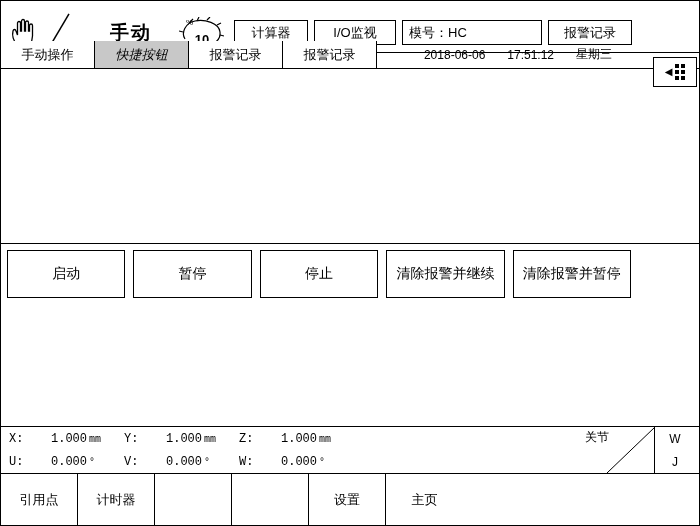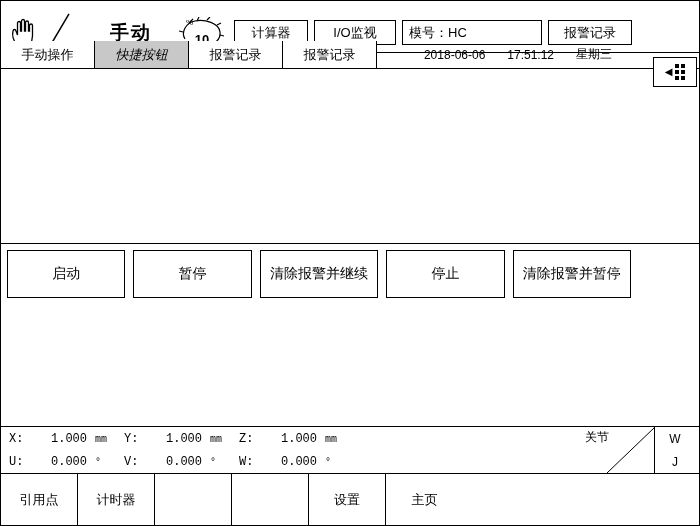--- a/index.html
+++ b/index.html
@@ -230,21 +230,21 @@
     padding-left: 8px;
     box-sizing: border-box;
   }
   .coord-cell {
     width: 115px;
     display: flex;
     align-items: baseline;
   }
   .coord-axis { width: 22px; }
   .coord-val  { width: 56px; text-align: right; }
-  .coord-unit { font-size: 10px; padding-left: 8px; }
+  .coord-unit { font-size: 10px; padding-left: 2px; }
 
   .joint-box {
     position: absolute;
     right: 4px;
     top: 0;
     width: 88px;
     height: 46px;
     font-family: "Liberation Sans", sans-serif;
     font-size: 12px;
   }
@@ -365,22 +365,22 @@
     </span>
   </div>
 
   <div class="canvas"></div>
 
   <div class="shortcuts">
 
     <div class="sc-row">
       <div class="sc-btn">启动</div>
       <div class="sc-btn">暂停</div>
+      <div class="sc-btn">停止</div>
       <div class="sc-btn">清除报警并继续</div>
-      <div class="sc-btn">停止</div>
       <div class="sc-btn">清除报警并暂停</div>
     </div>
 
     <div class="sc-row">
       <div class="sc-btn empty"></div>
       <div class="sc-btn empty"></div>
       <div class="sc-btn empty"></div>
       <div class="sc-btn empty"></div>
       <div class="sc-btn empty"></div>
     </div>

